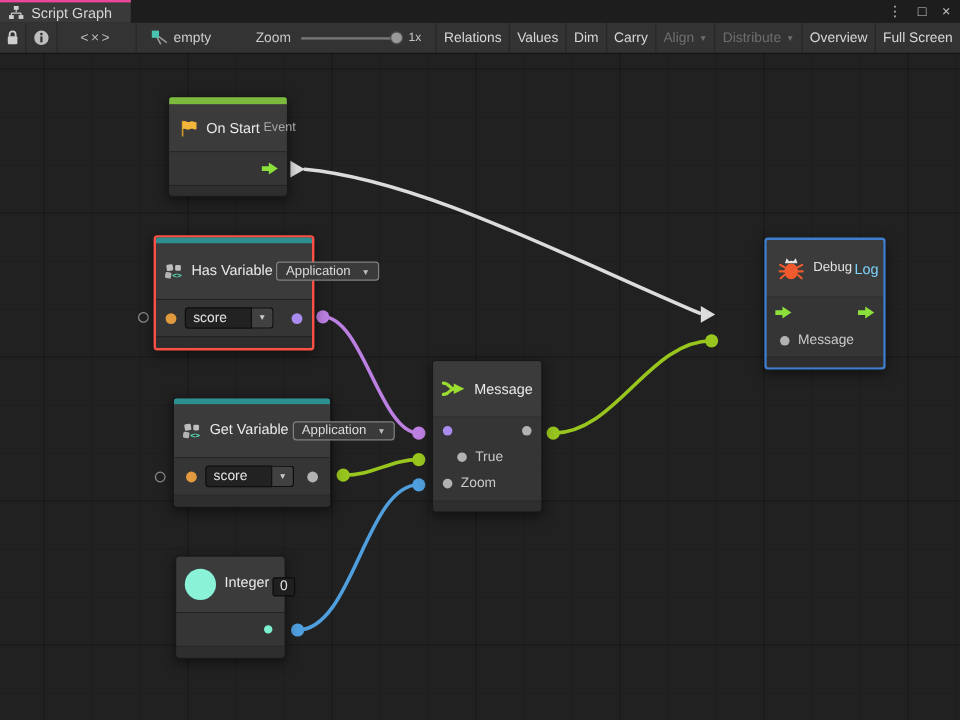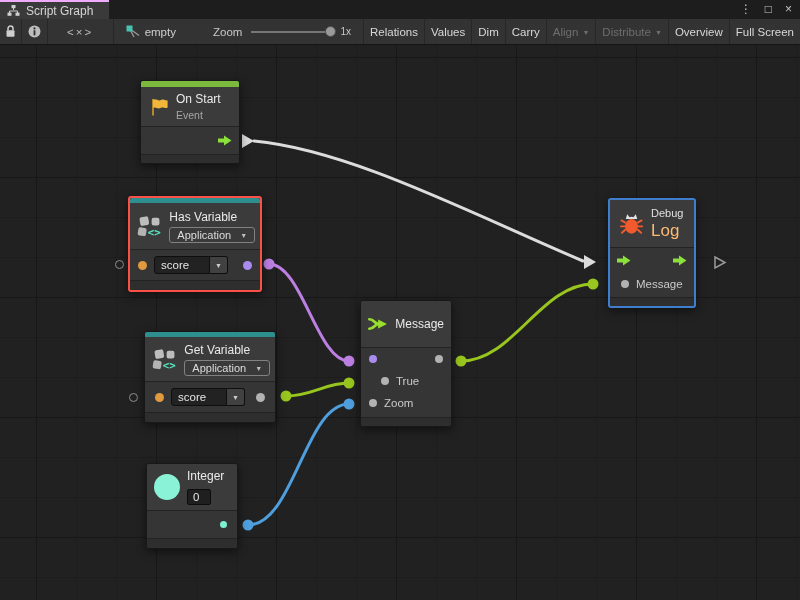--- a/index.html
+++ b/index.html
@@ -1,21 +1,21 @@
 <!DOCTYPE html>
 <html><head>
 <meta charset="utf-8">
 <style>
   html,body{margin:0;padding:0;background:#111;}
   .screen{position:relative;width:800px;height:600px;overflow:hidden;background:#1d1d1d;
           font-family:"Liberation Sans",sans-serif;-webkit-font-smoothing:antialiased;}
   
   .tabbar{position:absolute;left:0;top:0;width:800px;height:19px;background:#1d1d1d;z-index:10;}
   .tab{position:absolute;left:0;top:0;height:19px;box-sizing:border-box;display:flex;align-items:center;
-       gap:6px;padding:0 16px 0 7px;background:#3a3a3a;border-top:2px solid #f0abfc;}
+       gap:6px;padding:0 16px 0 7px;background:#3a3a3a;border-top:2px solid #ec4899;}
   .tab-title{font-size:12px;color:#d6d6d6;white-space:nowrap;}
   .win-controls{position:absolute;right:8px;top:0;height:19px;display:flex;align-items:center;gap:13px;color:#c4c4c4;}
   .win-glyph{font-size:12px;line-height:19px;cursor:default;}
   
   .toolbar{position:absolute;left:0;top:19px;width:800px;height:25px;background:#333333;z-index:10;
            border-bottom:1px solid #141414;display:flex;align-items:stretch;}
   .tb{display:flex;align-items:center;justify-content:center;gap:4px;border-right:1px solid #272727;
       color:#d8d8d8;font-size:11.5px;white-space:nowrap;padding:0 6px;}
   .tb.iconb{padding:0;}
   .tb.disabled{color:#6e6e6e;}
@@ -38,21 +38,21 @@
     background-position:36px 13px,36px 13px,36px 13px,36px 13px;z-index:1;}
   svg.wires{position:absolute;left:0;top:0;width:800px;height:600px;z-index:2;pointer-events:none;}
   svg.wires path.wire{fill:none;stroke-width:3;stroke-linecap:round;}
   
   .node{position:absolute;box-sizing:border-box;background:#353535;border:1px solid #181818;border-radius:3px;
         box-shadow:0 3px 10px rgba(0,0,0,.5);z-index:3;color:#e4e4e4;}
   .node.selected{border-width:2px;}
   .accent{border-radius:2px 2px 0 0;}
   .nheader{box-sizing:border-box;background:#3b3b3b;border-bottom:1px solid #232323;display:flex;
            align-items:center;gap:7px;padding:0 8px;}
-  .hcol{display:flex;flex-direction:column;gap:3px;min-width:0;}
+  .hcol{display:flex;flex-direction:row;gap:3px;min-width:0;text-align:center;}
   .ntitle{font-size:12px;color:#eaeaea;white-space:nowrap;}
   .nsub{font-size:10.5px;color:#a6a6a6;}
   .prow{box-sizing:border-box;display:flex;align-items:center;background:#353535;position:relative;}
   .nfooter{box-sizing:border-box;background:#2e2e2e;border-top:1px solid #232323;border-radius:0 0 2px 2px;}
   .dot{width:8px;height:8px;border-radius:50%;flex:none;}
   .dot.d9{width:9px;height:9px;}
   .dot.d7{width:7px;height:7px;}
   .plabel{font-size:11.5px;color:#c9c9c9;margin-left:7px;}
   .scope-dd{display:inline-flex;align-items:center;gap:9px;align-self:flex-start;background:#3a3a3a;
             border:1px solid #818181;border-radius:3px;padding:1px 7px;font-size:11px;color:#dcdcdc;}
@@ -294,37 +294,37 @@
         <span class="ntitle">Integer</span>
         <span class="value-box">0</span>
       </div>
     </div>
     <div class="prow" style="height:27px;justify-content:flex-end;padding-right:10px">
       <span class="dot d7" style="background: rgb(125, 240, 210);"></span>
     </div>
     <div class="nfooter" style="height:10px"></div>
   </div>
 
-  <div class="node selected" style="left: 608px; top: 198px; width: 88px; border-color: rgb(63, 126, 207);">
+  <div class="node selected" style="left: 637px; top: 198px; width: 101px; border-color: rgb(63, 126, 207);">
     <div class="nheader" style="height:48px;padding:0 9px;border-radius:2px 2px 0 0">
       <svg width="25" height="25" viewBox="0 0 26 26">
         <path d="M7 8.2 L8.6 3.4 L11 6.4 Q13 5.4 15 6.4 L17.4 3.4 L19 8.2 Z" fill="#e3e3e3"></path>
         <g stroke="#f25a2d" stroke-width="2" stroke-linecap="round">
           <path d="M6.5 12 L2.5 9.8"></path>
             <path d="M6.5 16 L2 16"></path>
             <path d="M6.5 19.5 L3 22.7"></path>
           <path d="M19.5 12 L23.5 9.8"></path>
             <path d="M19.5 16 L24 16"></path>
             <path d="M19.5 19.5 L23 22.7"></path>
         </g>
         <ellipse cx="13" cy="16" rx="6.6" ry="7.6" fill="#f25a2d"></ellipse>
       </svg>
       <div class="hcol" style="gap:2px">
         <span style="font-size:11px;color:#e0e0e0">Debug</span>
-        <span style="font-size:17px;color:#fdba74">Log</span>
+        <span style="font-size:12px;color:#7dd3fc">Log</span>
       </div>
     </div>
     <div class="prow" style="height:25px;padding:0 7px">
       <svg class="flow-arrow" width="14" height="11" viewBox="0 0 14 11">
         <path d="M0 3.5 H6 V0.5 L13.5 5.5 L6 10.5 V7.5 H0 Z" style="fill: rgb(140, 224, 60);"></path>
       </svg>
       <svg class="flow-arrow" style="margin-left:auto" width="14" height="11" viewBox="0 0 14 11">
         <path d="M0 3.5 H6 V0.5 L13.5 5.5 L6 10.5 V7.5 H0 Z" style="fill: rgb(140, 224, 60);"></path>
       </svg>
     </div>

